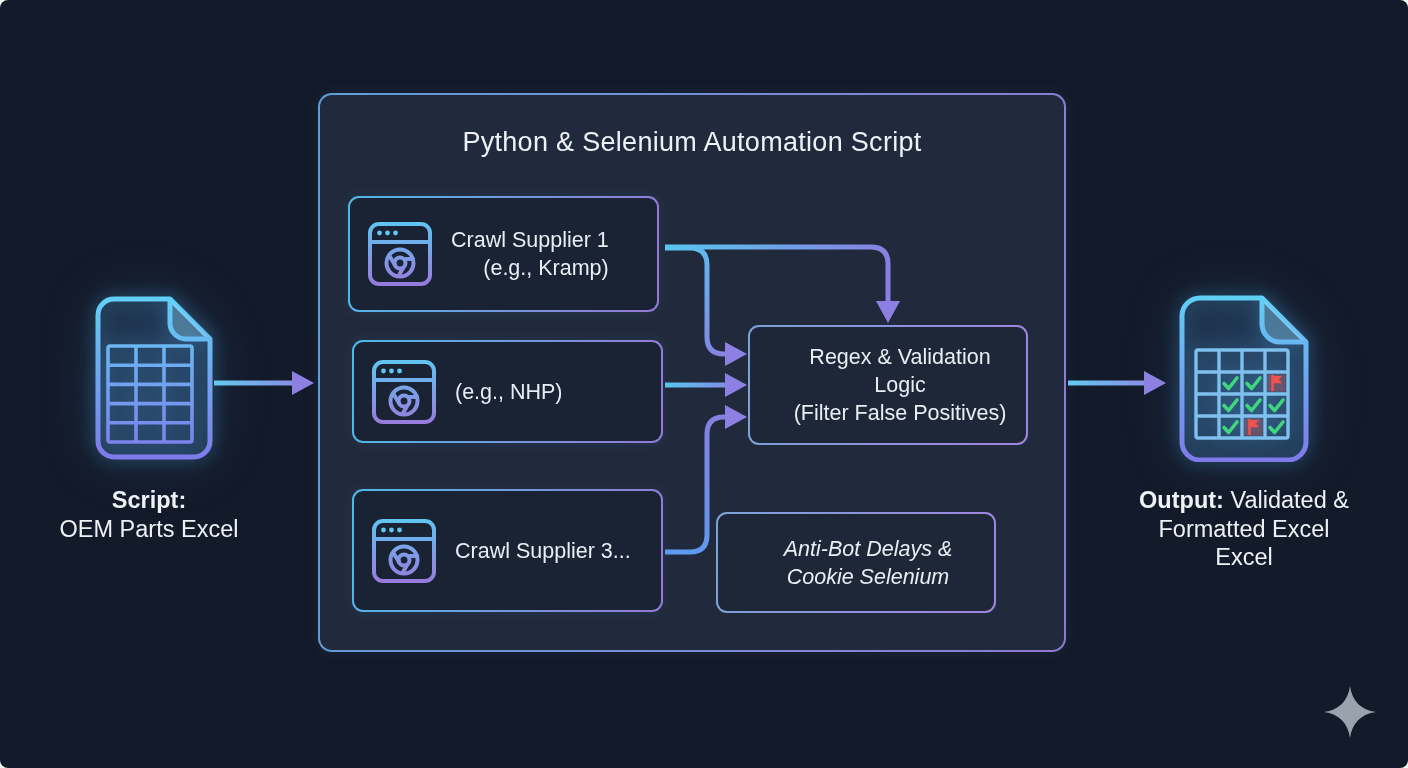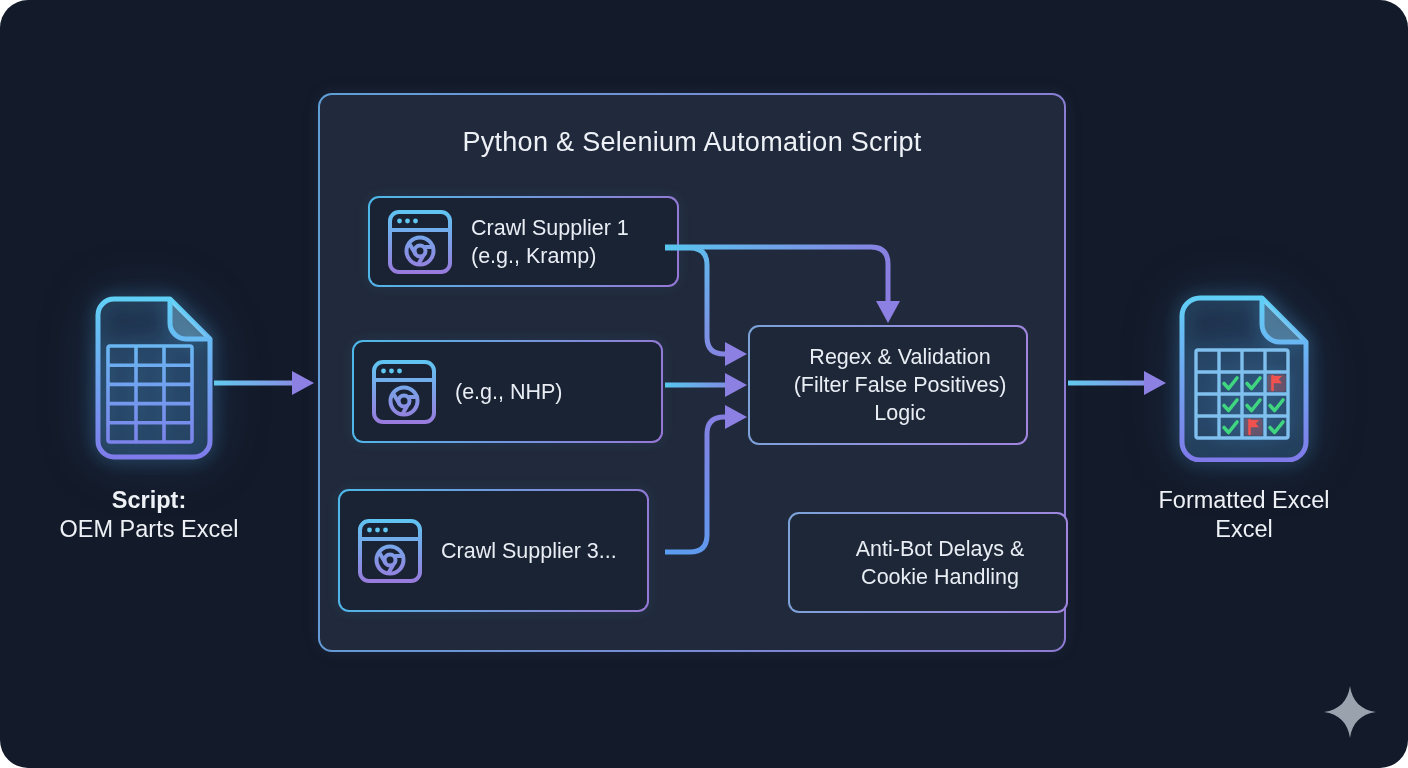--- a/index.html
+++ b/index.html
@@ -1,49 +1,49 @@
 <!DOCTYPE html>
 <html><head>
 <meta charset="utf-8">
 <style>
   html,body{margin:0;padding:0;background:#ffffff;font-family:"Liberation Sans","DejaVu Sans",sans-serif;}
-  .card{position:relative;width:1408px;height:768px;background:#131a29;border-radius:28px;overflow:hidden;}
+  .card{position:relative;width:1408px;height:768px;background:#131a29;border-radius:8px;overflow:hidden;}
 
   
   .gbox{position:absolute;border:2px solid transparent;box-sizing:border-box;}
   .main-container{
     left:318px;top:93px;width:748px;height:559px;border-radius:14px;
     background:linear-gradient(#212a3c,#212a3c) padding-box,
                linear-gradient(100deg,#5f9fd6,#8f7ad2) border-box;
     box-shadow:0 0 18px rgba(90,140,220,.10);
     z-index:1;
   }
   .main-title{margin-top:32px;text-align:center;color:#eef2f7;font-size:27px;font-weight:500;letter-spacing:.3px;}
 
   .supplier{
     border-radius:11px;
     background:linear-gradient(#1a2334,#1a2334) padding-box,
                linear-gradient(100deg,#4db9e9,#9677d6) border-box;
     display:flex;align-items:center;padding-left:17px;gap:18px;
     box-shadow:0 0 14px rgba(80,160,230,.10);
     z-index:2;
   }
-  .s1{left:368px;top:196px;width:311px;height:91px;}
+  .s1{left:348px;top:196px;width:311px;height:116px;text-align:right;}
   .s2{left:352px;top:340px;width:311px;height:103px;}
-  .s3{left:338px;top:489px;width:311px;height:123px;}
+  .s3{left:352px;top:489px;width:311px;height:123px;}
 
   .procbox{
     border-radius:11px;
     background:linear-gradient(#1e2737,#1e2737) padding-box,
                linear-gradient(100deg,#7ba2d8,#a184de) border-box;
     display:flex;flex-direction:column;align-items:center;justify-content:center;
     text-align:center;z-index:2;padding-left:24px;
   }
   .regex{left:748px;top:325px;width:280px;height:120px;}
-  .antibot{left:788px;top:512px;width:280px;height:101px;}
+  .antibot{left:716px;top:512px;width:280px;height:101px;font-style:italic;}
 
   .nodelabel{color:#e9edf4;font-size:21.5px;line-height:28px;font-weight:400;}
 
   .connectors{position:absolute;left:0;top:0;z-index:3;pointer-events:none;}
 
   .endpoint-icon{position:absolute;z-index:2;}
   .glow{filter:drop-shadow(0 0 9px rgba(95,200,250,.45)) drop-shadow(0 0 26px rgba(80,150,250,.28));}
   .endpoint-label{position:absolute;z-index:2;text-align:center;color:#eef1f6;font-size:23.5px;line-height:28.5px;font-weight:400;}
   .endpoint-label b{font-weight:700;}
 
@@ -127,29 +127,29 @@
       </g>
     </svg>
     <div class="nodelabel">
       <div>Crawl Supplier 3...</div>
     </div>
   </div>
 
   <div class="gbox procbox regex">
     <div class="nodelabel">
       <div>Regex &amp; Validation</div>
+      <div>Logic</div>
       <div>(Filter False Positives)</div>
-      <div>Logic</div>
     </div>
   </div>
 
   <div class="gbox procbox antibot">
     <div class="nodelabel">
       <div>Anti-Bot Delays &amp;</div>
-      <div>Cookie Handling</div>
+      <div>Cookie Selenium</div>
     </div>
   </div>
 
   <svg class="endpoint-icon glow" style="left:84px;top:294px;" width="132" height="168" viewBox="0 0 132 168">
     <defs>
       <linearGradient id="doc1" x1="0" y1="0" x2="0" y2="168" gradientUnits="userSpaceOnUse">
         <stop offset="0" stop-color="#5fd2f6"></stop>
           <stop offset="1" stop-color="#8079ea"></stop>
       </linearGradient>
     </defs>
@@ -198,20 +198,21 @@
       <rect x="30" y="58" width="92" height="88" rx="2"></rect>
       <line x1="53" y1="58" x2="53" y2="146"></line>
       <line x1="76" y1="58" x2="76" y2="146"></line>
       <line x1="99" y1="58" x2="99" y2="146"></line>
       <line x1="30" y1="80" x2="122" y2="80"></line>
       <line x1="30" y1="102" x2="122" y2="102"></line>
       <line x1="30" y1="124" x2="122" y2="124"></line>
     </g>
   </svg>
   <div class="endpoint-label" style="left:1120px;top:486px;width:248px;">
+    <div><b>Output:</b> <span>Validated &amp;</span></div>
     <div>Formatted Excel</div>
     <div>Excel</div>
   </div>
 
   <svg class="connectors" width="1408" height="768" viewBox="0 0 1408 768">
     <defs>
       <linearGradient id="a-in" x1="214" y1="383" x2="314" y2="383" gradientUnits="userSpaceOnUse">
         <stop offset="0" stop-color="#62c9ee"></stop>
           <stop offset="1" stop-color="#9080e2"></stop>
         </linearGradient>

